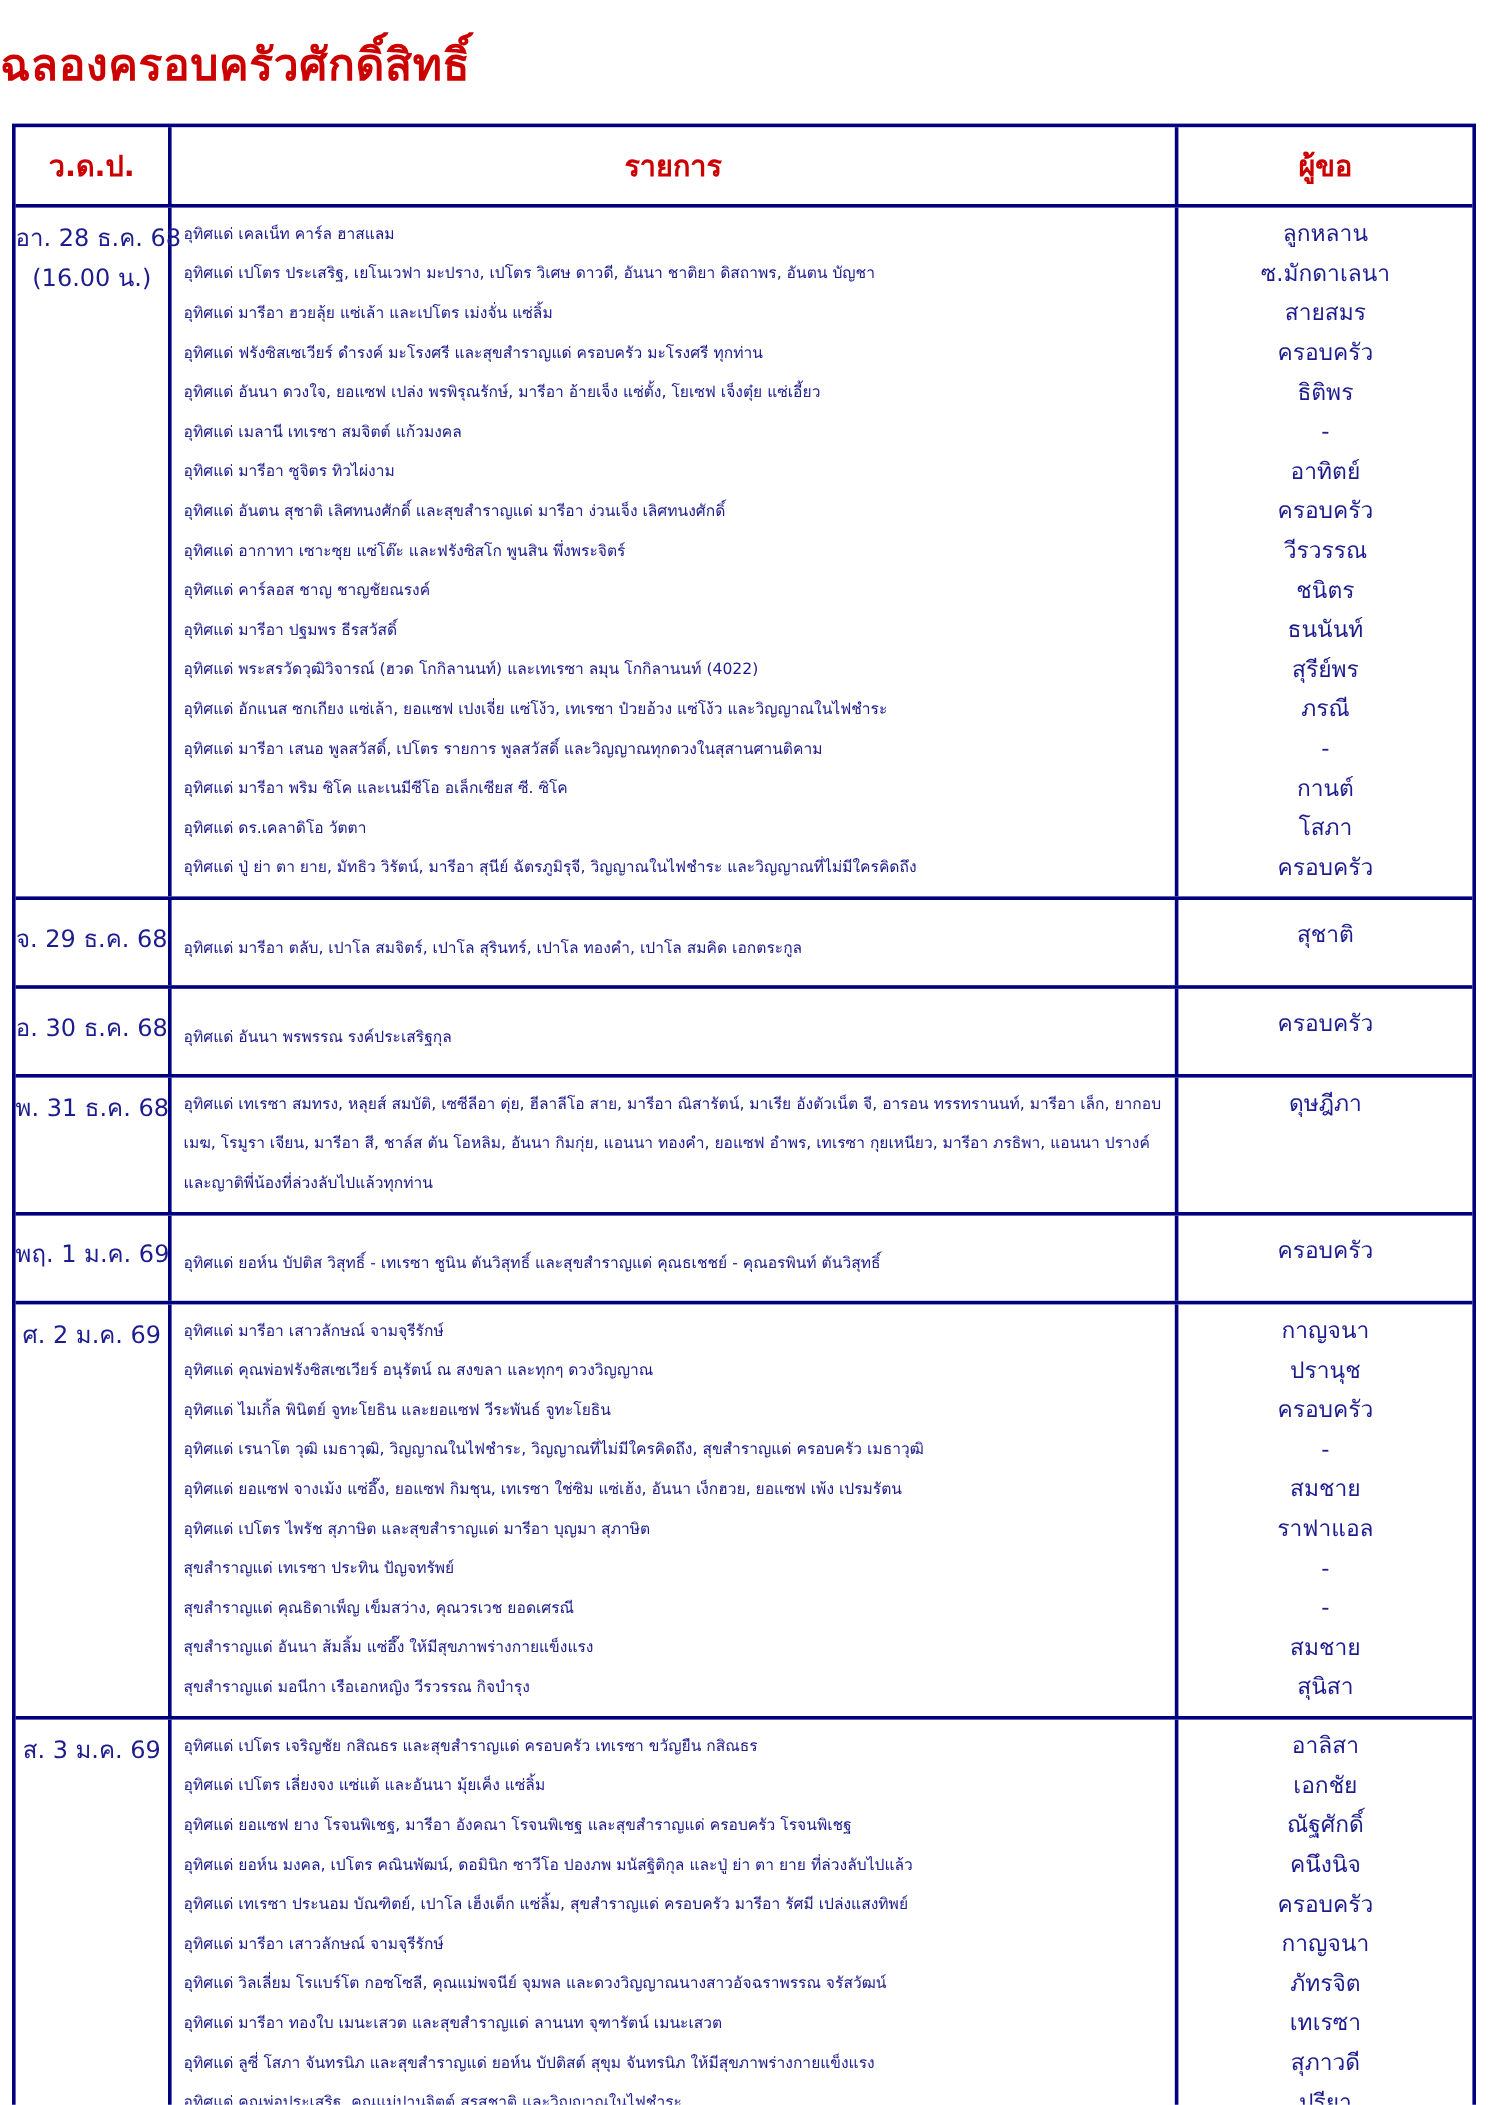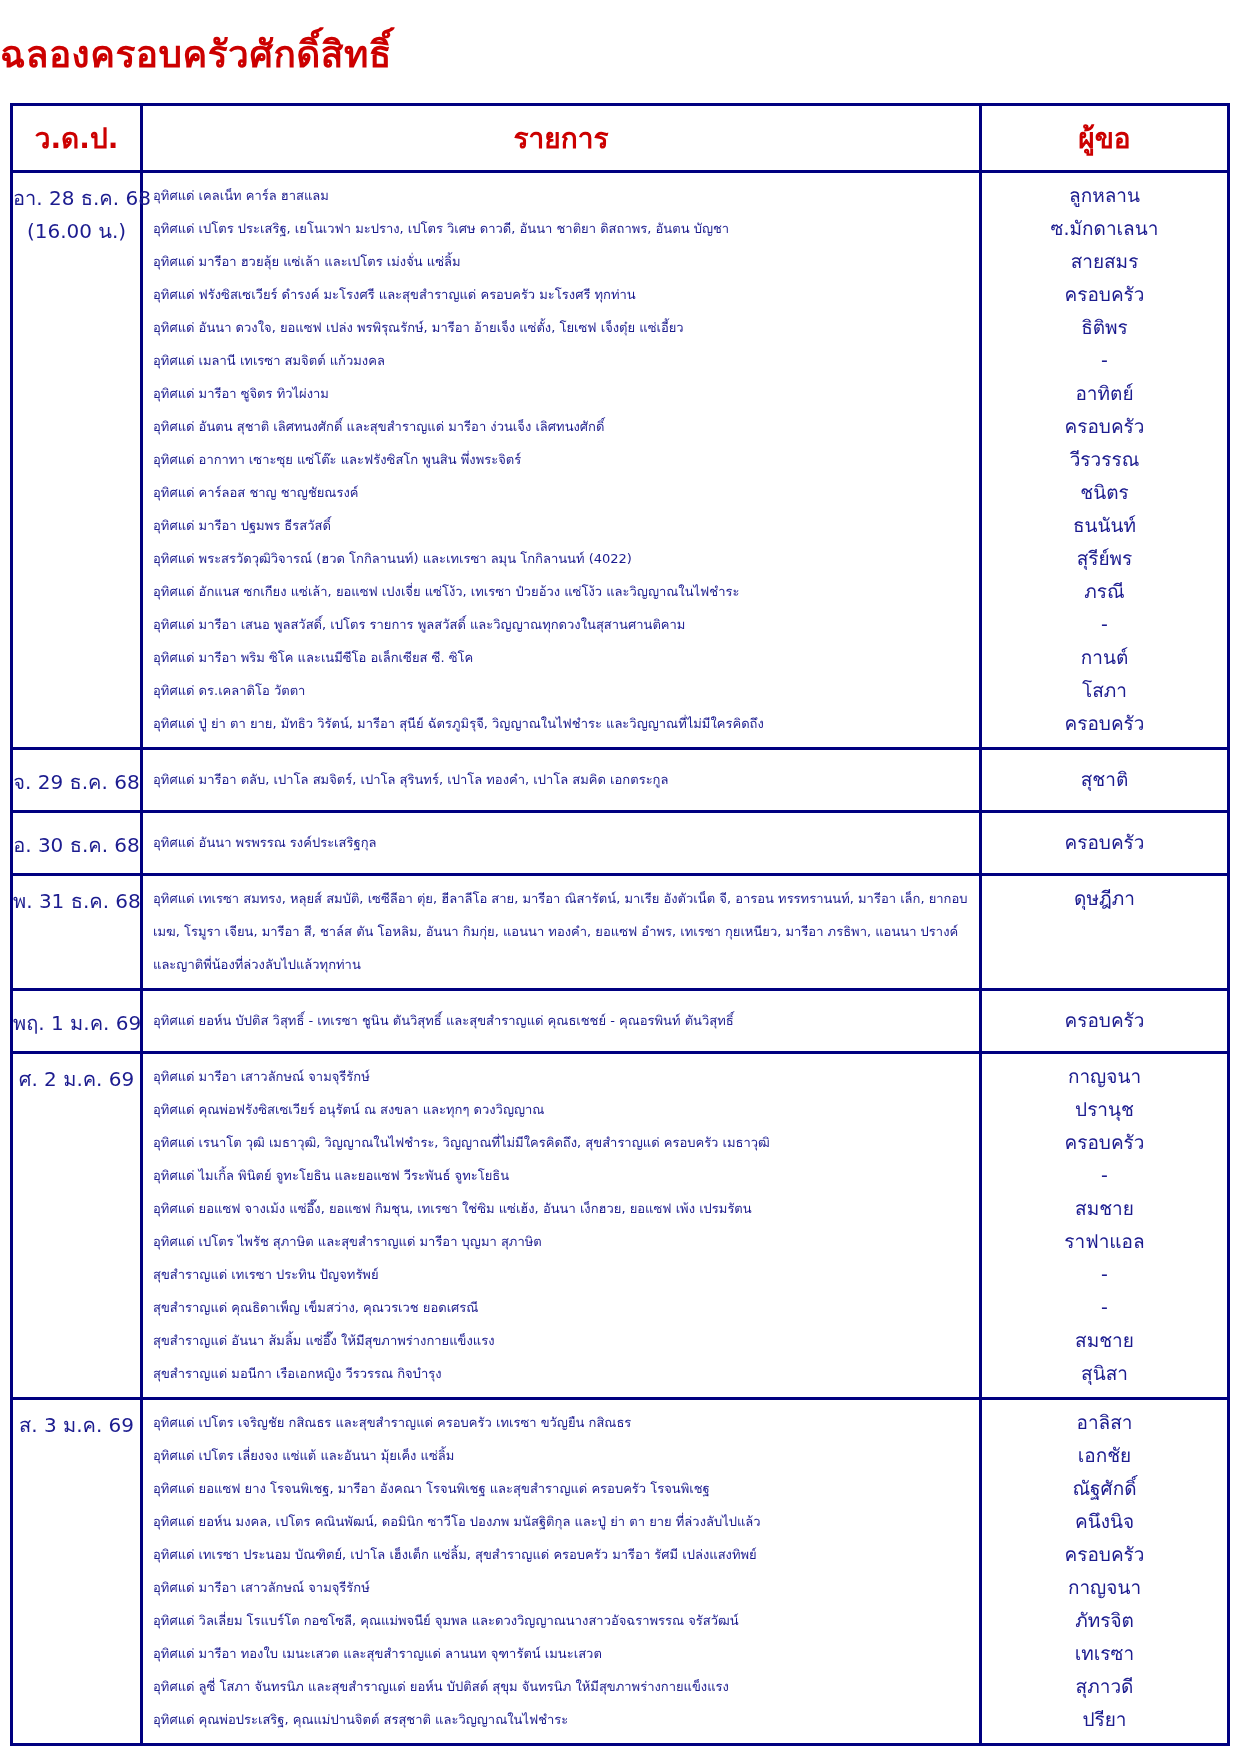--- a/index.html
+++ b/index.html
@@ -28,21 +28,21 @@
     border:3px solid var(--navy-border);
   }
   .t-header{
     display:grid;
     grid-template-columns:130px 1fr 245px;
     height:64px;
     align-items:center;
     text-align:center;
     color:var(--red);
     font-weight:bold;
-    font-size:28px;
+    font-size:24px;
   }
   .t-header .h-cell{height:100%;display:flex;align-items:center;justify-content:center;}
   .h-cell.b-right{border-right:3px solid var(--navy-border);}
   .block{
     display:grid;
     grid-template-columns:130px 1fr 245px;
     border-top:3px solid var(--navy-border);
   }
   .cell{min-height:100%;}
   .date-cell{
@@ -65,21 +65,21 @@
   .item-line.wrap{white-space:normal;}
   .req-cell{
     padding:6px 4px 7px 4px;
     text-align:center;
   }
   .req-line{
     font-size:19px;
     line-height:33px;
     white-space:nowrap;
   }
-  .block.single .items-cell{padding-top:13px;padding-bottom:14px;}
+  .block.single .items-cell{padding-top:24px;padding-bottom:14px;}
   .block.single .req-cell{padding-top:13px;padding-bottom:12px;}
   .block.single .date-cell{padding-top:16px;}
 </style>
 </head>
 <body>
 
 <div class="page-title">ฉลองครอบครัวศักดิ์สิทธิ์</div>
 
 <div class="holy-table">
   <div class="t-header">
@@ -176,22 +176,22 @@
           <div class="req-line">ครอบครัว</div>
         </div>
       </div>
       <div class="block">
         <div class="cell date-cell">
           <div class="date-line">ศ. 2 ม.ค. 69</div>
         </div>
         <div class="cell items-cell">
           <div class="item-line">อุทิศแด่ มารีอา เสาวลักษณ์ จามจุรีรักษ์</div>
           <div class="item-line">อุทิศแด่ คุณพ่อฟรังซิสเซเวียร์ อนุรัตน์  ณ สงขลา และทุกๆ ดวงวิญญาณ</div>
+          <div class="item-line">อุทิศแด่ ไมเกิ้ล พินิตย์ จูทะโยธิน และยอแซฟ วีระพันธ์ จูทะโยธิน</div>
           <div class="item-line">อุทิศแด่ เรนาโต วุฒิ เมธาวุฒิ, วิญญาณในไฟชำระ, วิญญาณที่ไม่มีใครคิดถึง, สุขสำราญแด่ ครอบครัว เมธาวุฒิ</div>
-          <div class="item-line">อุทิศแด่ ไมเกิ้ล พินิตย์ จูทะโยธิน และยอแซฟ วีระพันธ์ จูทะโยธิน</div>
           <div class="item-line">อุทิศแด่ ยอแซฟ จางเม้ง แซ่อึ๊ง, ยอแซฟ กิมชุน, เทเรซา ใช่ซิม แซ่เฮ้ง, อันนา เง็กฮวย, ยอแซฟ เพ้ง เปรมรัตน</div>
           <div class="item-line">อุทิศแด่ เปโตร ไพรัช สุภาษิต และสุขสำราญแด่ มารีอา บุญมา สุภาษิต</div>
           <div class="item-line">สุขสำราญแด่ เทเรซา ประทิน ปัญจทรัพย์</div>
           <div class="item-line">สุขสำราญแด่ คุณธิดาเพ็ญ เข็มสว่าง, คุณวรเวช ยอดเศรณี</div>
           <div class="item-line">สุขสำราญแด่ อันนา ส้มลิ้ม แซ่อึ๊ง  ให้มีสุขภาพร่างกายแข็งแรง</div>
           <div class="item-line">สุขสำราญแด่ มอนีกา เรือเอกหญิง วีรวรรณ กิจบำรุง</div>
         </div>
         <div class="cell req-cell">
           <div class="req-line">กาญจนา</div>
           <div class="req-line">ปรานุช</div>

